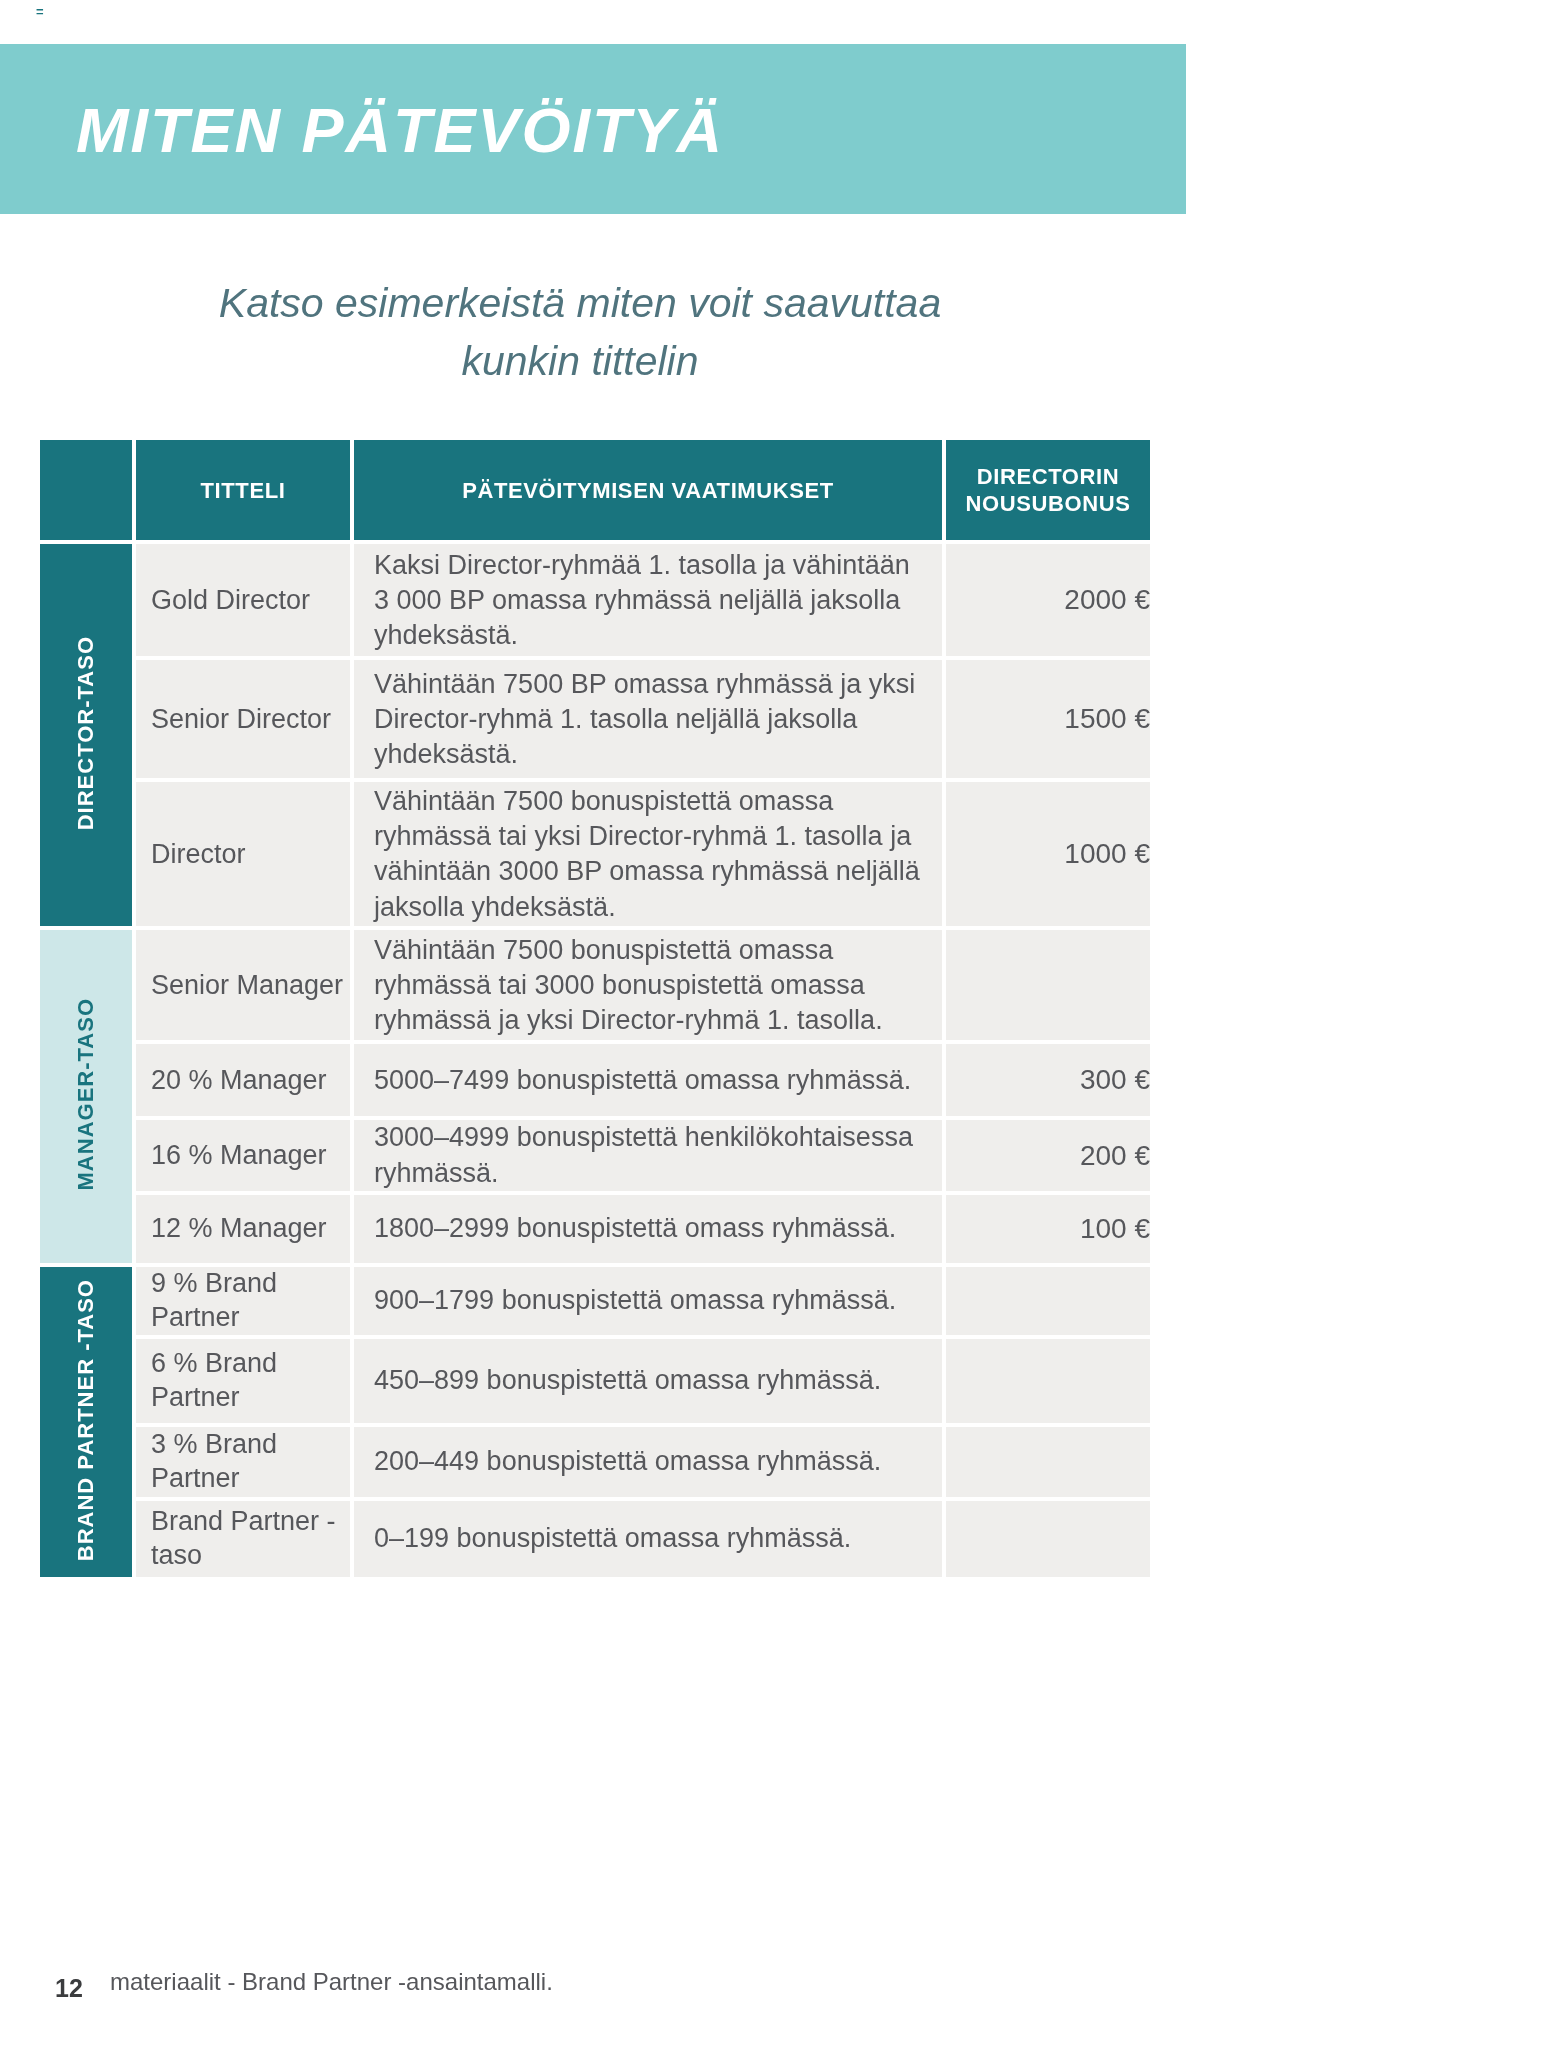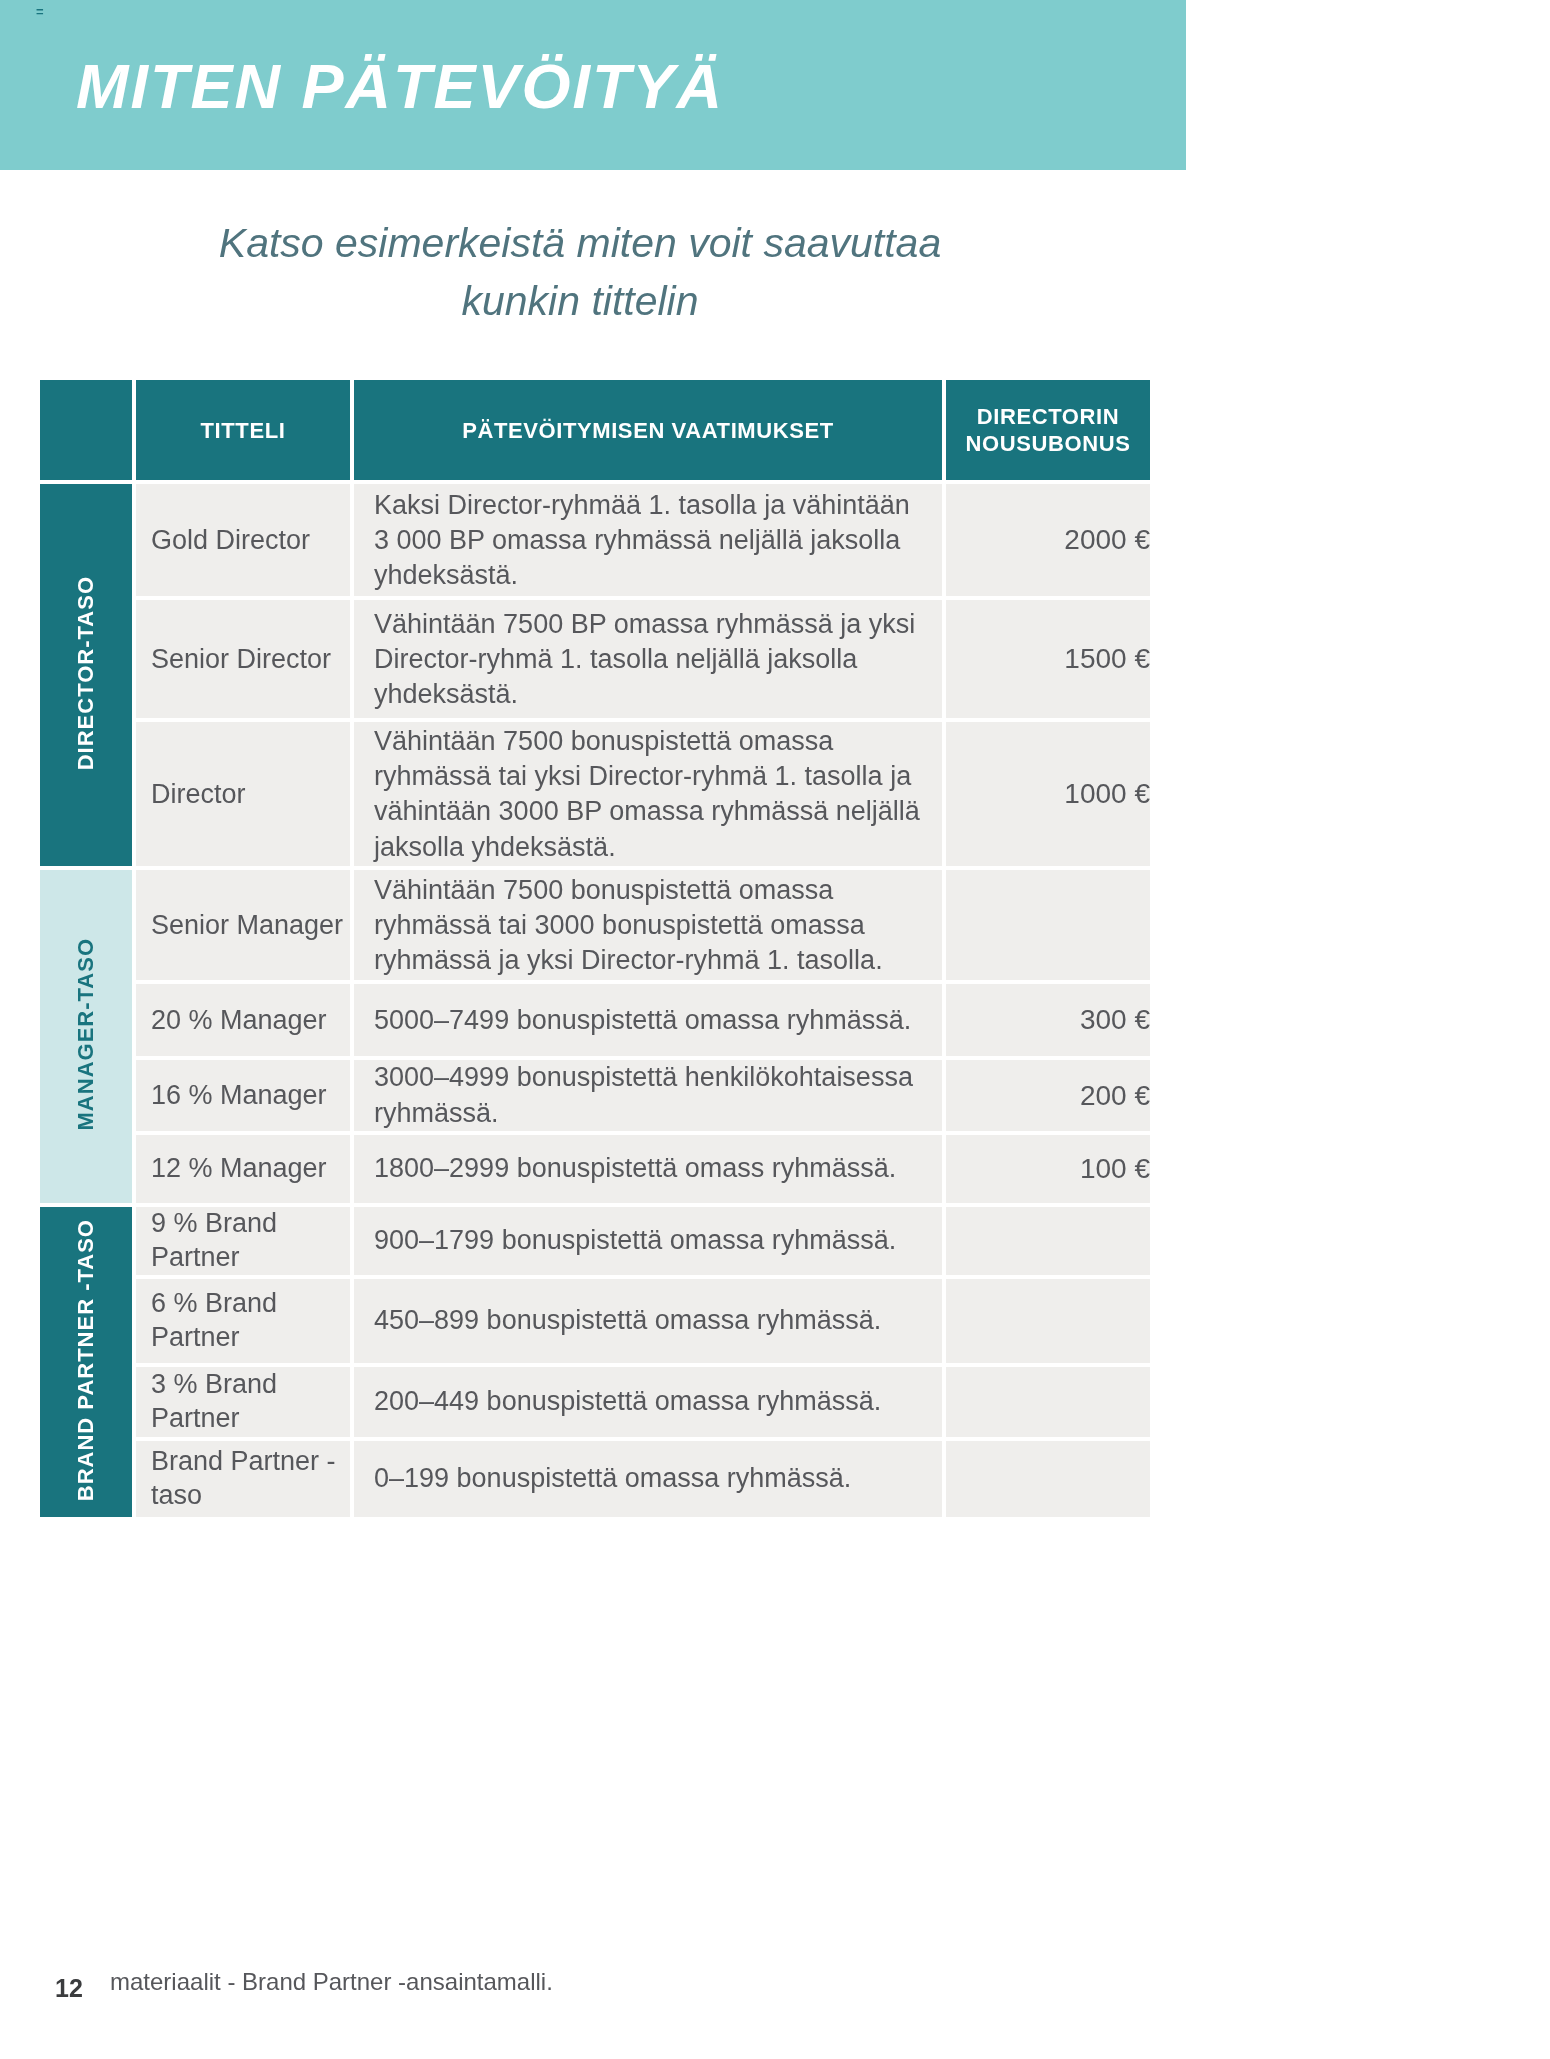--- a/index.html
+++ b/index.html
@@ -11,28 +11,29 @@
     color: #56575B;
   }
   .corner-mark {
     position: absolute; top: 4px; left: 36px;
     font-size: 13px; font-weight: bold; color: var(--dark-teal, #19747E);
   }
   .banner {
     width: 1186px; height: 170px;
     background: var(--banner-bg, #7FCCCD);
     padding: 50px 0 0 76px;
+    margin-top: 44px;
   }
   .banner-title {
     color: #ffffff;
     font-size: 63px; font-weight: bold; font-style: italic;
     letter-spacing: 2px; white-space: nowrap;
   }
   .subtitle {
-    width: 1160px; margin-top: 44px;
+    width: 1160px; margin-top: 60px;
     text-align: center;
     color: #50747E;
     font-size: 41px; font-style: italic;
     line-height: 1.42;
   }
   table.qual-table {
     border-collapse: separate; border-spacing: 4px;
     margin: 46px 0 0 36px;
     table-layout: fixed;
   }

